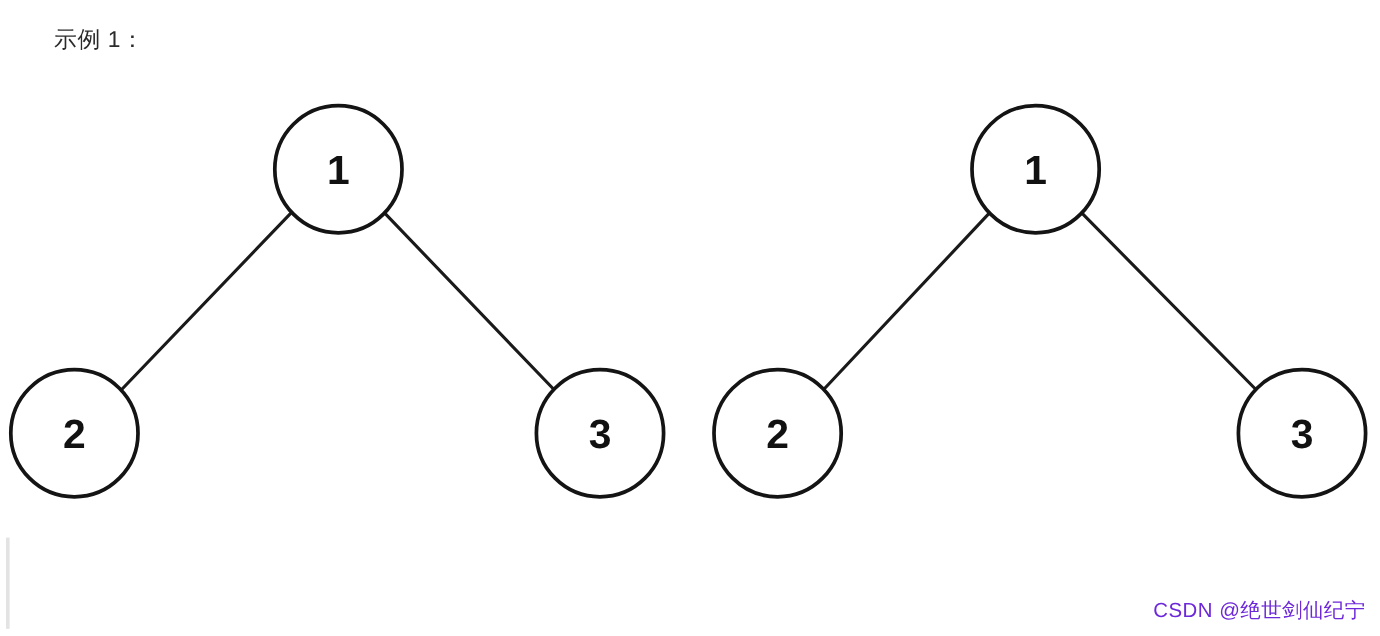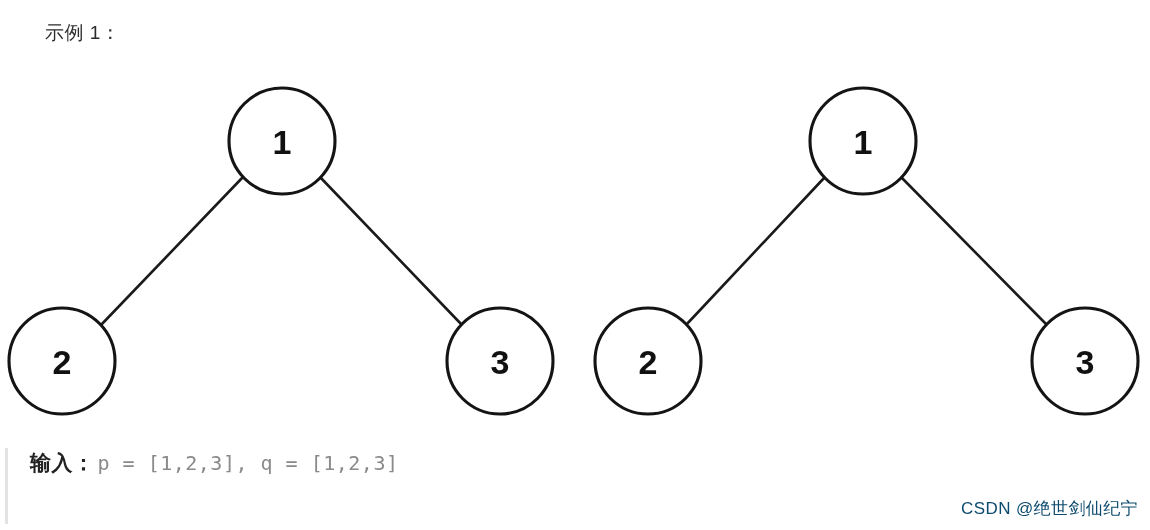--- a/index.html
+++ b/index.html
@@ -94,21 +94,21 @@
     letter-spacing: 0.5px;
     margin-left: 3px;
   }
 
   #watermark {
     position: absolute;
     right: 12px;
     bottom: 10px;
     font-family: "Liberation Sans", "DejaVu Sans", sans-serif;
     font-size: 17px;
-    color: #0c4a6e;
+    color: #6d28d9;
     white-space: nowrap;
     letter-spacing: 0.4px;
   }
 </style>
 </head>
 <body>
 
 <div id="example-heading">示例 1：</div>
 
 <div id="trees-figure">
@@ -144,18 +144,15 @@
           <circle cx="1085" cy="301" r="53" class="tree-node-circle"></circle>
           <text x="1085" y="302" class="tree-node-label">3</text>
         </g>
       </g>
   </svg>
 </div>
 
 <div id="io-rule"></div>
 
 <div id="io-block">
-  <div class="io-line">
-    <span class="io-label">输入：</span><span class="io-value">p = [1,2,3], q = [1,2,3]</span>
-  </div>
 </div>
 
 <div id="watermark">CSDN @绝世剑仙纪宁</div>
 
 </body></html>

